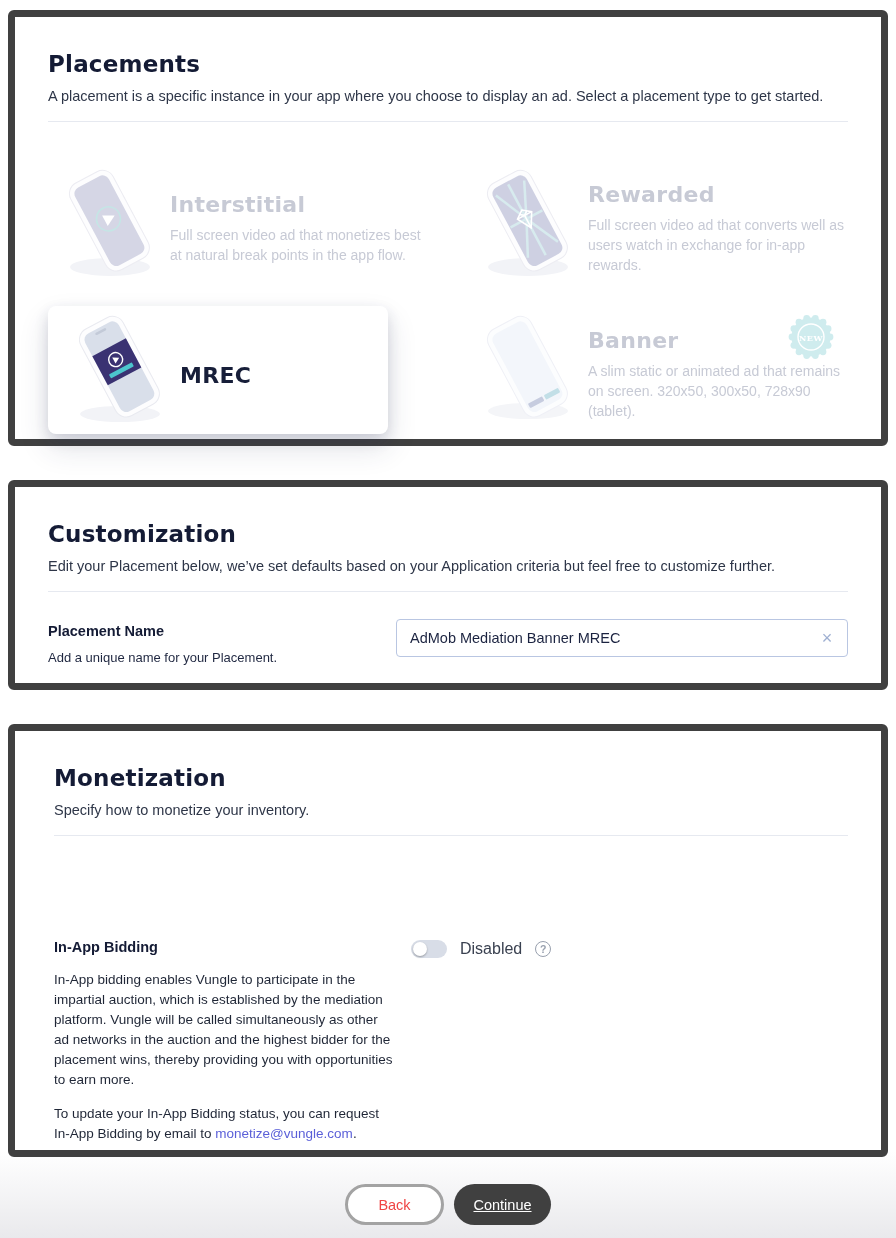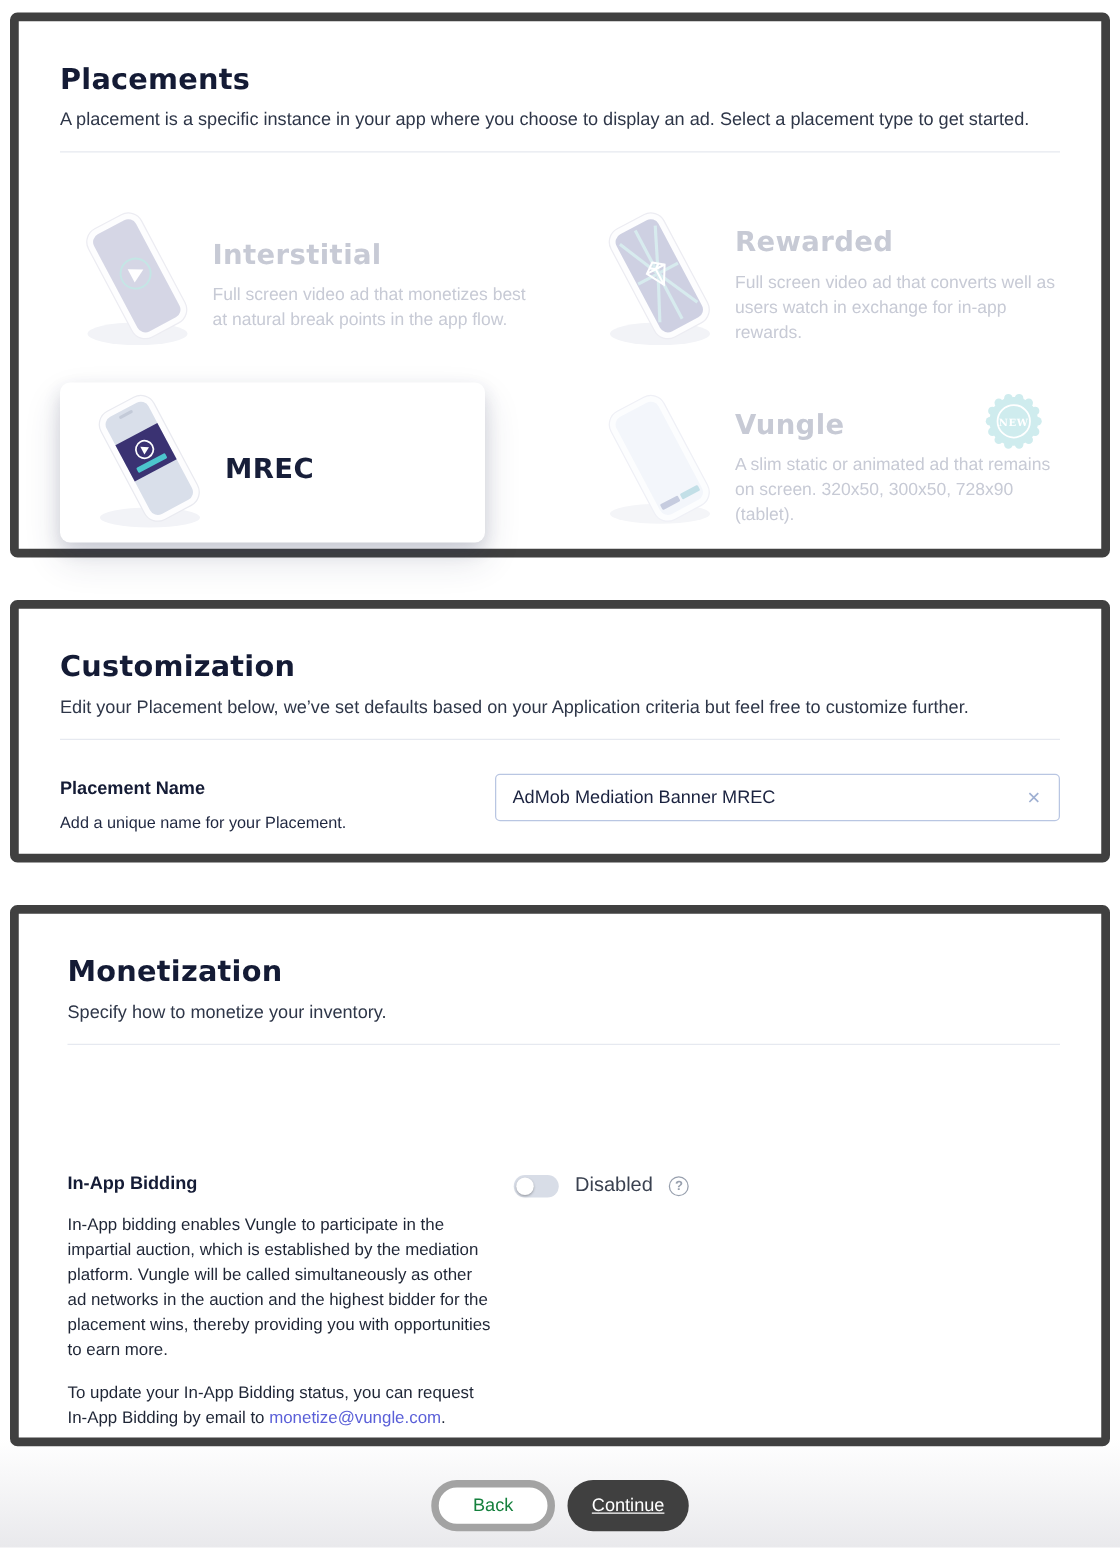--- a/index.html
+++ b/index.html
@@ -88,21 +88,21 @@
     color:#98a0ae; font-size:10.5px; line-height:14px; text-align:center;
     display:inline-block; cursor:pointer; font-weight:bold;
   }
 
   
   .footer-actions { display:flex; justify-content:center; gap:10px; margin-top:27px; }
   .btn {
     height:41px; border-radius:21px; font-family:"Liberation Sans", sans-serif;
     font-size:14.5px; cursor:pointer;
   }
-  .btn-back { width:99px; background:#fff; border:6px solid #a3a3a3; color:#15803d; }
+  .btn-back { width:99px; background:#fff; border:3px solid #a3a3a3; color:#ef4444; }
   .btn-continue { width:97px; background:#404040; border:none; color:#fff;text-decoration:underline; }
 </style>
 </head>
 <body>
 
 <section class="card" id="placements-card">
   <h1 class="card-title">Placements</h1>
   <p class="card-sub">A placement is a specific instance in your app where you choose to display an ad. Select a placement type to get started.</p>
   <hr class="divider">
 
@@ -184,21 +184,21 @@
           <ellipse cx="62" cy="97" rx="40" ry="8" fill="#f4f5f8"></ellipse>
           <g transform="rotate(-28 61 54)">
             <rect x="38" y="4" width="48" height="98" rx="12" fill="#fcfdfe" stroke="#eff0f6"></rect>
             <rect x="43" y="9" width="38" height="88" rx="7" fill="#f3f6fb"></rect>
             <rect x="45" y="86" width="16" height="5" rx="1" fill="#c6ccdf"></rect>
             <rect x="63" y="86" width="16" height="5" rx="1" fill="#c2dfe7"></rect>
           </g>
         </svg>
       </div>
       <div class="tile-text">
-        <div class="tile-title">Vungle</div>
+        <div class="tile-title">Banner</div>
         <div class="tile-desc">A slim static or animated ad that remains on screen. 320x50, 300x50, 728x90 (tablet).</div>
       </div>
       <div class="new-badge">
         <svg width="46" height="46" viewBox="0 0 46 46">
           <g fill="#cfecee">
             <circle cx="42" cy="23" r="3.4"></circle>
               <circle cx="40.1" cy="31.3" r="3.4"></circle>
             <circle cx="35" cy="37.8" r="3.4"></circle>
               <circle cx="27.3" cy="41.5" r="3.4"></circle>
             <circle cx="18.7" cy="41.5" r="3.4"></circle>

